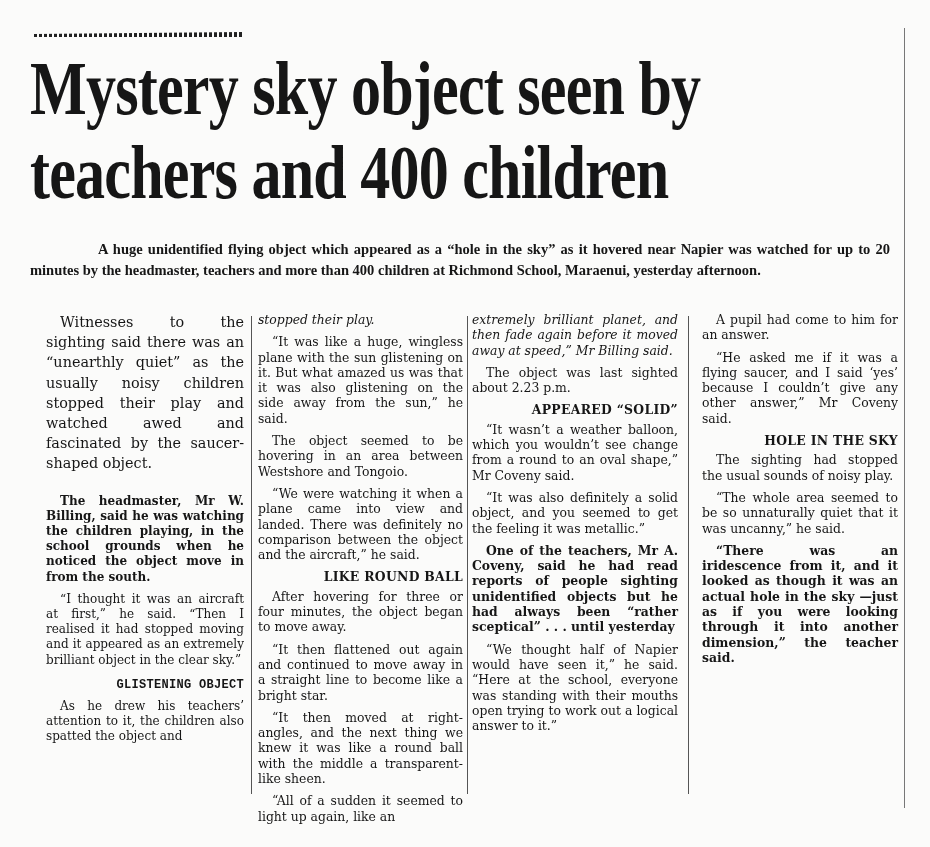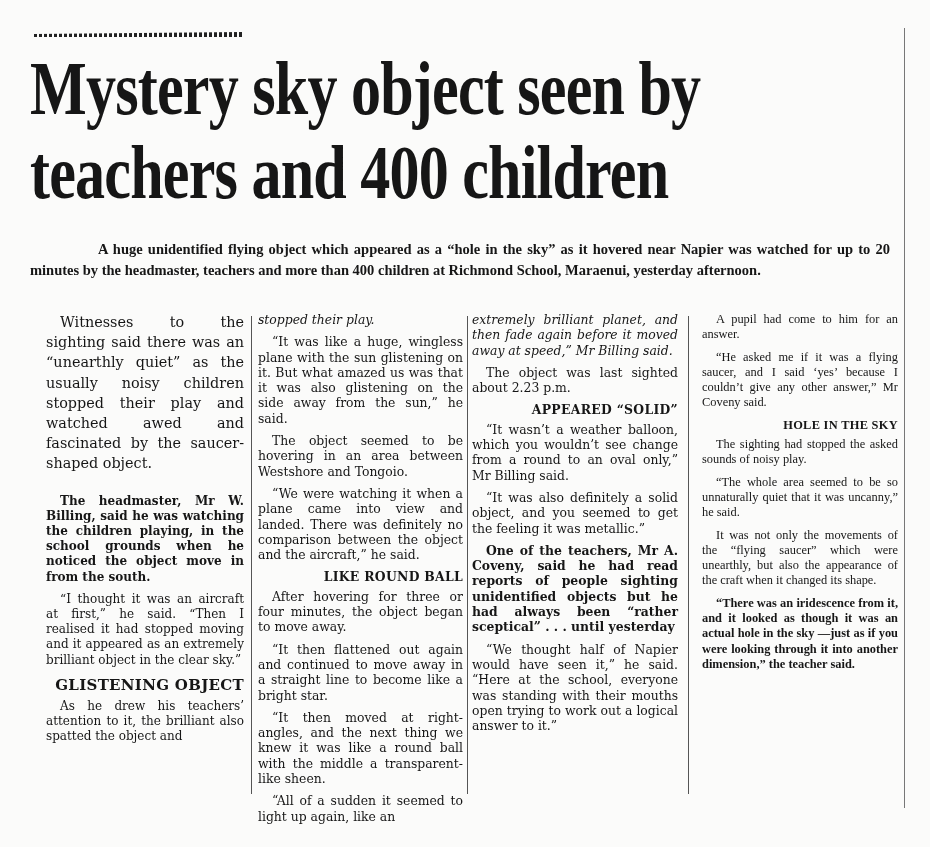--- a/index.html
+++ b/index.html
@@ -38,69 +38,68 @@
   .col p.bold { font-weight: bold; }
   .col h3 {
     margin: 2px 0 4px 0; font-size: 12.4px; font-weight: bold; text-align: right;
     letter-spacing: 0.3px;
   }
   .col1 { left: 46px; width: 198px; font-size: 14.4px; line-height: 20.2px; }
   .col1 p.lead { margin-bottom: 20px; }
   .col1 .small { font-size: 12px; line-height: 15.2px; }
   .col2 { left: 258px; width: 205px; }
   .col3 { left: 472px; width: 206px; }
-  .col4 { left: 702px; width: 196px; font-family: Liberation Serif, serif; }
+  .col4 { left: 702px; width: 196px; }
   .vr { position: absolute; width: 1px; background: #555; }
 </style>
 </head>
 <body>
 
 <div class="clip">
   <div class="wavy"></div>
   <div class="right-rule"></div>
 
   <h1 class="headline" style="margin:0;">
     <span class="line">Mystery sky object seen by</span>
     <span class="line">teachers and 400 children</span>
   </h1>
 
   <div class="lede"><span class="indent"></span><span>A huge unidentified flying object which appeared as a “hole in the sky” as it hovered near Napier was watched for up to 20 minutes by the headmaster, teachers and more than 400 children at Richmond School, Maraenui, yesterday afternoon.</span></div>
 
   <div class="col col1">
       <p class="lead">Witnesses to the sighting said there was an “unearthly quiet” as the usually noisy children stopped their play and watched awed and fascinated by the saucer-shaped object.</p>
       <p class="bold small">The headmaster, Mr W. Billing, said he was watching the children playing, in the school grounds when he noticed the object move in from the south.</p>
       <p class="small">“I thought it was an aircraft at first,” he said. “Then I realised it had stopped moving and it appeared as an extremely brilliant object in the clear sky.”</p>
-      <h3 style="font-size: 15px;">GLISTENING OBJECT</h3>
-      <p class="small">As he drew his teachers’ attention to it, the brilliant also spatted the object and</p>
+      <h3 style="font-size: 12px; font-family: Liberation Mono, monospace;">GLISTENING OBJECT</h3>
+      <p class="small">As he drew his teachers’ attention to it, the children also spatted the object and</p>
     </div>
   <div class="vr" style="left:251px; top:316px; height:478px;"></div>
   <div class="col col2">
       <p class="cont">stopped their play.</p>
       <p>“It was like a huge, wingless plane with the sun glistening on it. But what amazed us was that it was also glistening on the side away from the sun,” he said.</p>
       <p>The object seemed to be hovering in an area between Westshore and Tongoio.</p>
       <p>“We were watching it when a plane came into view and landed. There was definitely no comparison between the object and the aircraft,” he said.</p>
       <h3>LIKE ROUND BALL</h3>
       <p>After hovering for three or four minutes, the object began to move away.</p>
       <p>“It then flattened out again and continued to move away in a straight line to become like a bright star.</p>
       <p>“It then moved at right-angles, and the next thing we knew it was like a round ball with the middle a transparent-like sheen.</p>
       <p>“All of a sudden it seemed to light up again, like an</p>
     </div>
   <div class="vr" style="left:467px; top:316px; height:478px;"></div>
   <div class="col col3">
       <p class="cont">extremely brilliant planet, and then fade again before it moved away at speed,” Mr Billing said.</p>
       <p>The object was last sighted about 2.23 p.m.</p>
       <h3>APPEARED “SOLID”</h3>
-      <p>“It wasn’t a weather balloon, which you wouldn’t see change from a round to an oval only,” Mr Billing said.</p>
+      <p>“It wasn’t a weather balloon, which you wouldn’t see change from a round to an oval shape,” Mr Coveny said.</p>
       <p>“It was also definitely a solid object, and you seemed to get the feeling it was metallic.”</p>
       <p class="bold">One of the teachers, Mr A. Coveny, said he had read reports of people sighting unidentified objects but he had always been “rather sceptical” . . . until yesterday</p>
       <p>“We thought half of Napier would have seen it,” he said. “Here at the school, everyone was standing with their mouths open trying to work out a logical answer to it.”</p>
     </div>
   <div class="vr" style="left:688px; top:316px; height:478px;"></div>
   <div class="col col4">
       <p>A pupil had come to him for an answer.</p>
       <p>“He asked me if it was a flying saucer, and I said ‘yes’ because I couldn’t give any other answer,” Mr Coveny said.</p>
       <h3>HOLE IN THE SKY</h3>
-      <p>The sighting had stopped the asked sounds of noisy play.</p>
+      <p>The sighting had stopped the usual sounds of noisy play.</p>
       <p>“The whole area seemed to be so unnaturally quiet that it was uncanny,” he said.</p>
-      <p>It was not only the movements of the “flying saucer” which were unearthly, but also the appearance of the craft when it changed its shape.</p>
       <p class="bold">“There was an iridescence from it, and it looked as though it was an actual hole in the sky —just as if you were looking through it into another dimension,” the teacher said.</p>
     </div>
 </div>
 
 </body></html>

